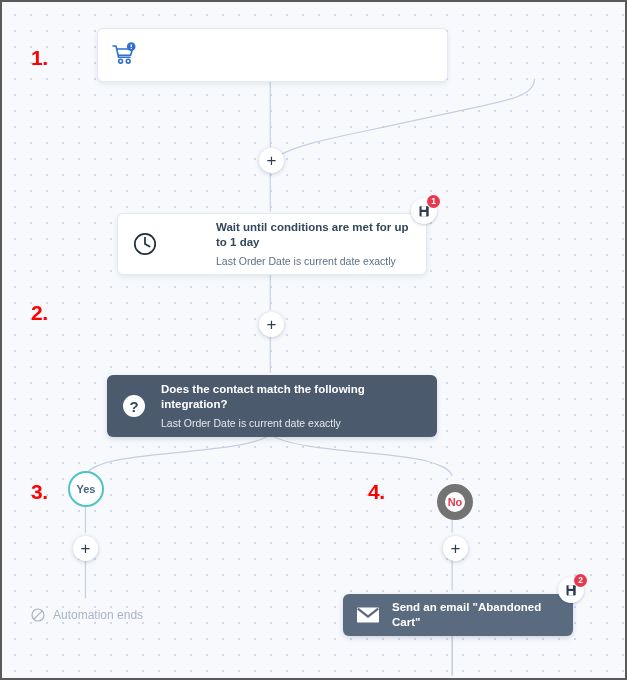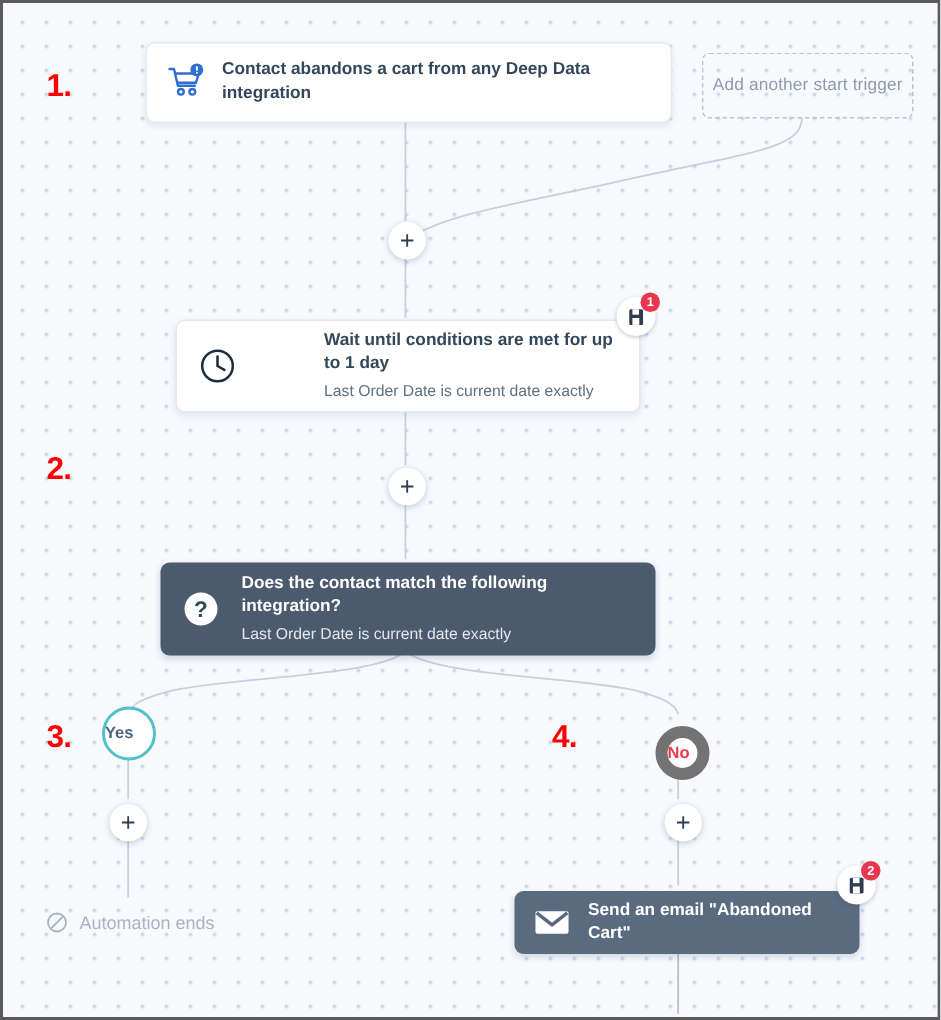--- a/index.html
+++ b/index.html
@@ -237,20 +237,21 @@
 
   
   .branch-pill {
     position: absolute;
     width: 36px;
     height: 36px;
     border-radius: 50%;
     background: #ffffff;
     display: flex;
     align-items: center;
+    justify-content: center;
     font-size: 11px;
     font-weight: 600;
     box-sizing: border-box;
   }
   #branch-yes {
     left: 66px;
     top: 469px;
     border: 2px solid #4fc2c9;
     color: #49637f;
   }
@@ -320,26 +321,22 @@
           <path d="M2 4 L5 4 L7.6 15.2 L19 15.2"></path>
           <path d="M6.4 7 L21.5 7 L19.6 13.2 L7.8 13.2"></path>
         </g>
         <circle cx="9.6" cy="19.2" r="1.9" fill="none" stroke="#2f6fd0" stroke-width="1.6"></circle>
         <circle cx="17.2" cy="19.2" r="1.9" fill="none" stroke="#2f6fd0" stroke-width="1.6"></circle>
         <circle cx="20.2" cy="4.6" r="4.3" fill="#2f6fd0"></circle>
         <rect x="19.6" y="2.2" width="1.3" height="2.9" rx="0.6" fill="#ffffff"></rect>
         <rect x="19.6" y="5.8" width="1.3" height="1.3" rx="0.6" fill="#ffffff"></rect>
       </svg>
     </span>
-    <span class="node-title">Contact abandons a cart from any Deep Data integration</span>
-  </div>
-
-  <div id="add-start-trigger">
-    <span>Add another start trigger</span>
-  </div>
+  </div>
+
 
   <div class="plus-btn" id="plus-1">+</div>
 
   <div class="node-card" id="wait-card">
     <span class="icon-box">
       <svg class="clock-icon" viewBox="0 0 26 26">
         <circle cx="13" cy="13" r="10.2" fill="none" stroke="#1f2d3d" stroke-width="1.7"></circle>
         <path d="M13 6.6 L13 13 L17.6 15.6" fill="none" stroke="#1f2d3d" stroke-width="1.7" stroke-linecap="round" stroke-linejoin="round"></path>
       </svg>
     </span>

